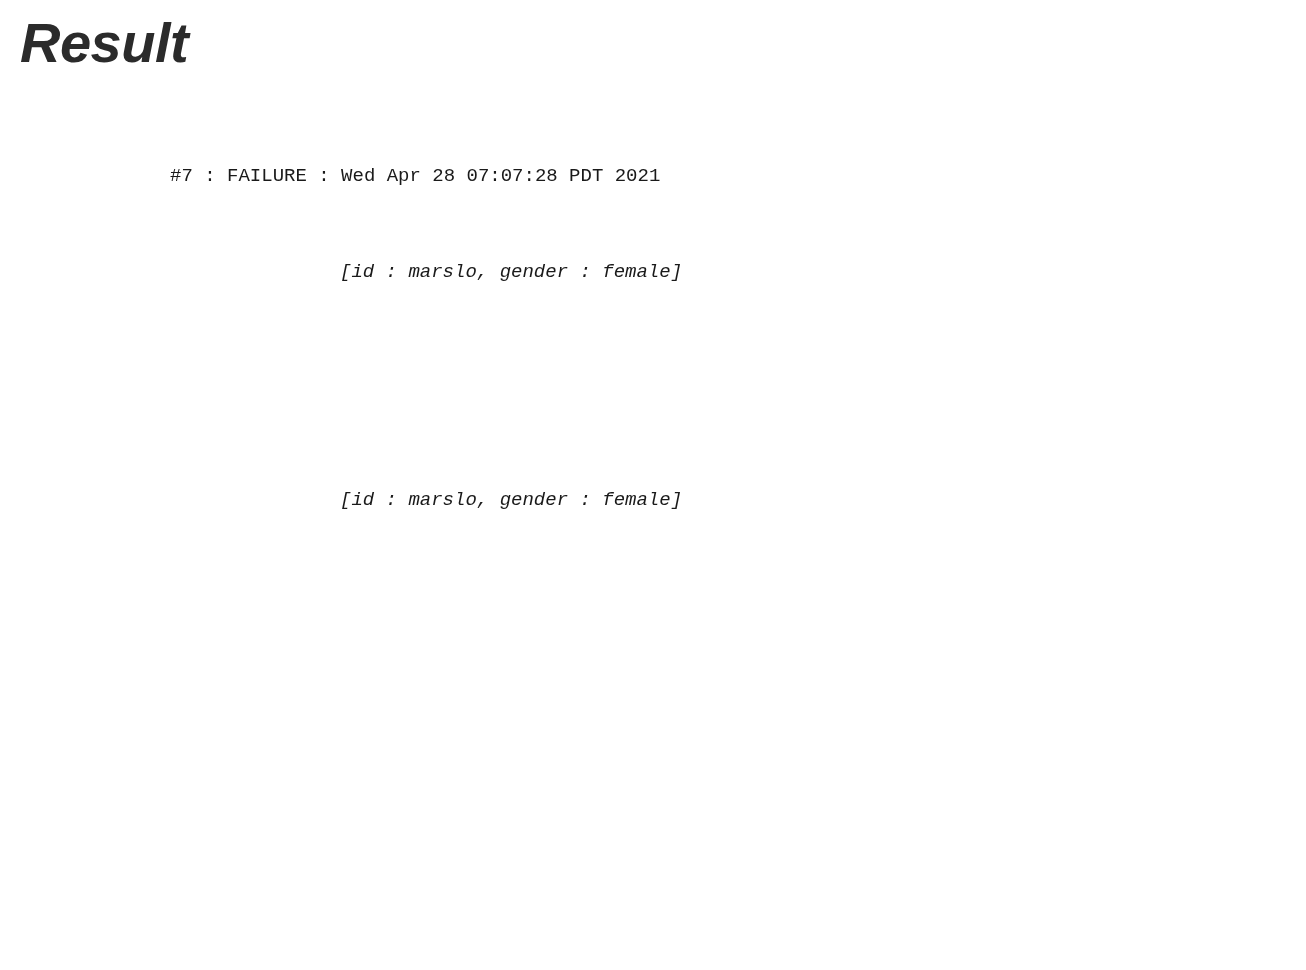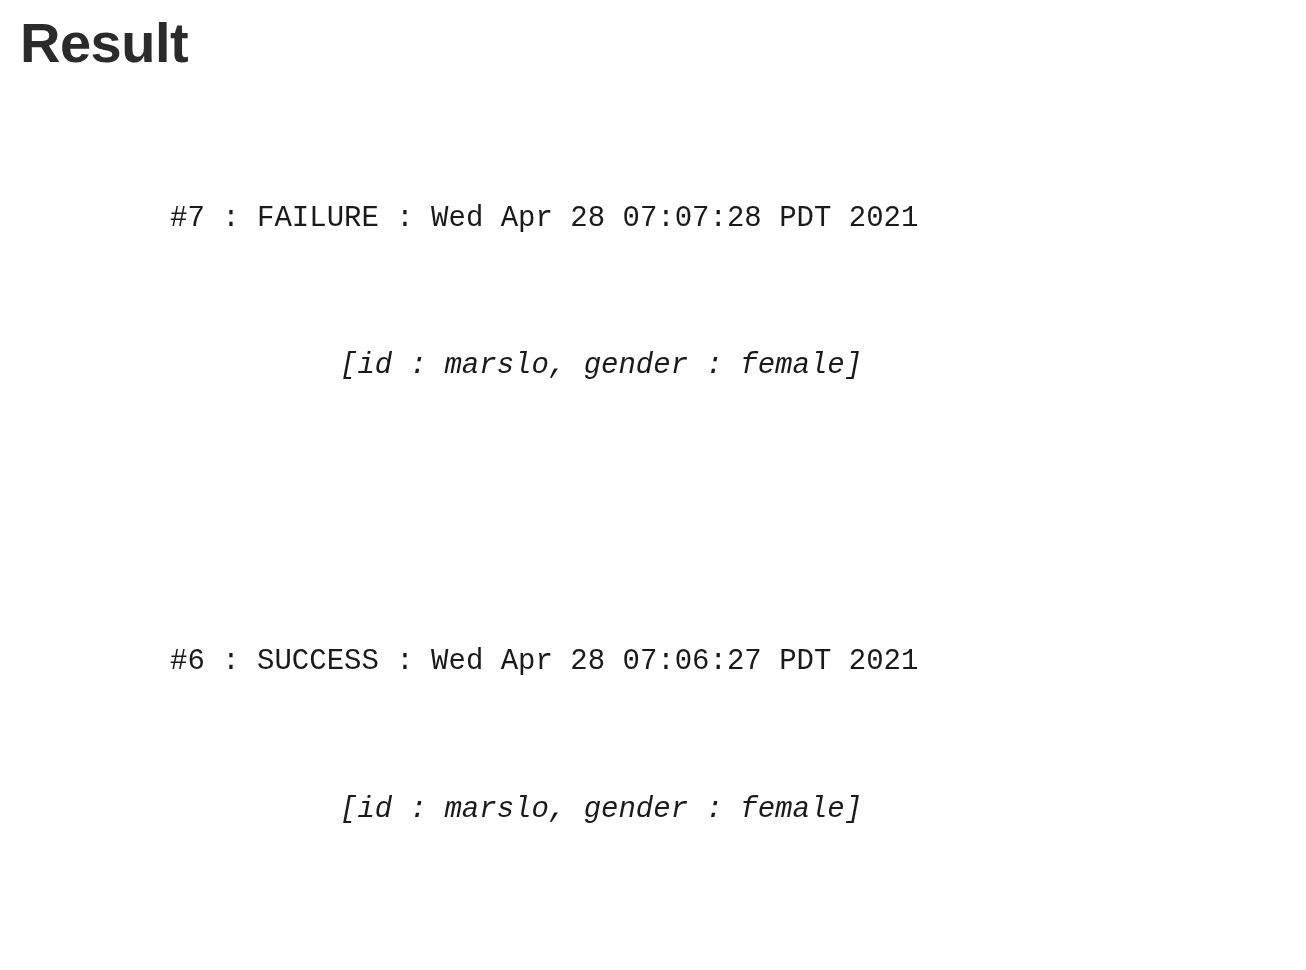--- a/index.html
+++ b/index.html
@@ -13,24 +13,25 @@
       font-family: -apple-system, BlinkMacSystemFont, "Segoe UI", Helvetica, Arial, sans-serif;
       padding: 10px 20px;
       width: 1306px;
     }
     .heading {
       font-size: 56px;
       font-weight: 700;
       color: #2b2b2b;
       margin-bottom: 20px;
       letter-spacing: -0.5px;
+      font-style: italic;
     }
     .mono {
       font-family: "SFMono-Regular", Consolas, "Liberation Mono", Menlo, Courier, monospace;
-      font-size: 29px;
+      font-size: 19px;
       line-height: 1.7;
       color: #1a1a1a;
       white-space: pre;
     }
     .entry-block {
       margin-bottom: 98px;
     }
     .entry-block:last-of-type {
       margin-bottom: 48px;
     }
@@ -46,15 +47,14 @@
 <body>
 
 <h1 class="heading">Result</h1>
 
 <div class="mono entry-block">
   <div class="entry-line1"><span>#7</span> : <span>FAILURE</span> : <span>Wed Apr 28 07:07:28 PDT 2021</span></div>
   <div class="entry-line2">[id : marslo, gender : female]</div>
 </div>
 
 <div class="mono entry-block">
-  <div class="entry-line1"><span>#6</span> : <span>SUCCESS</span> : <span>Wed Apr 28 07:06:27 PDT 2021</span></div>
   <div class="entry-line2">[id : marslo, gender : female]</div>
 </div>
 
 </body></html>

